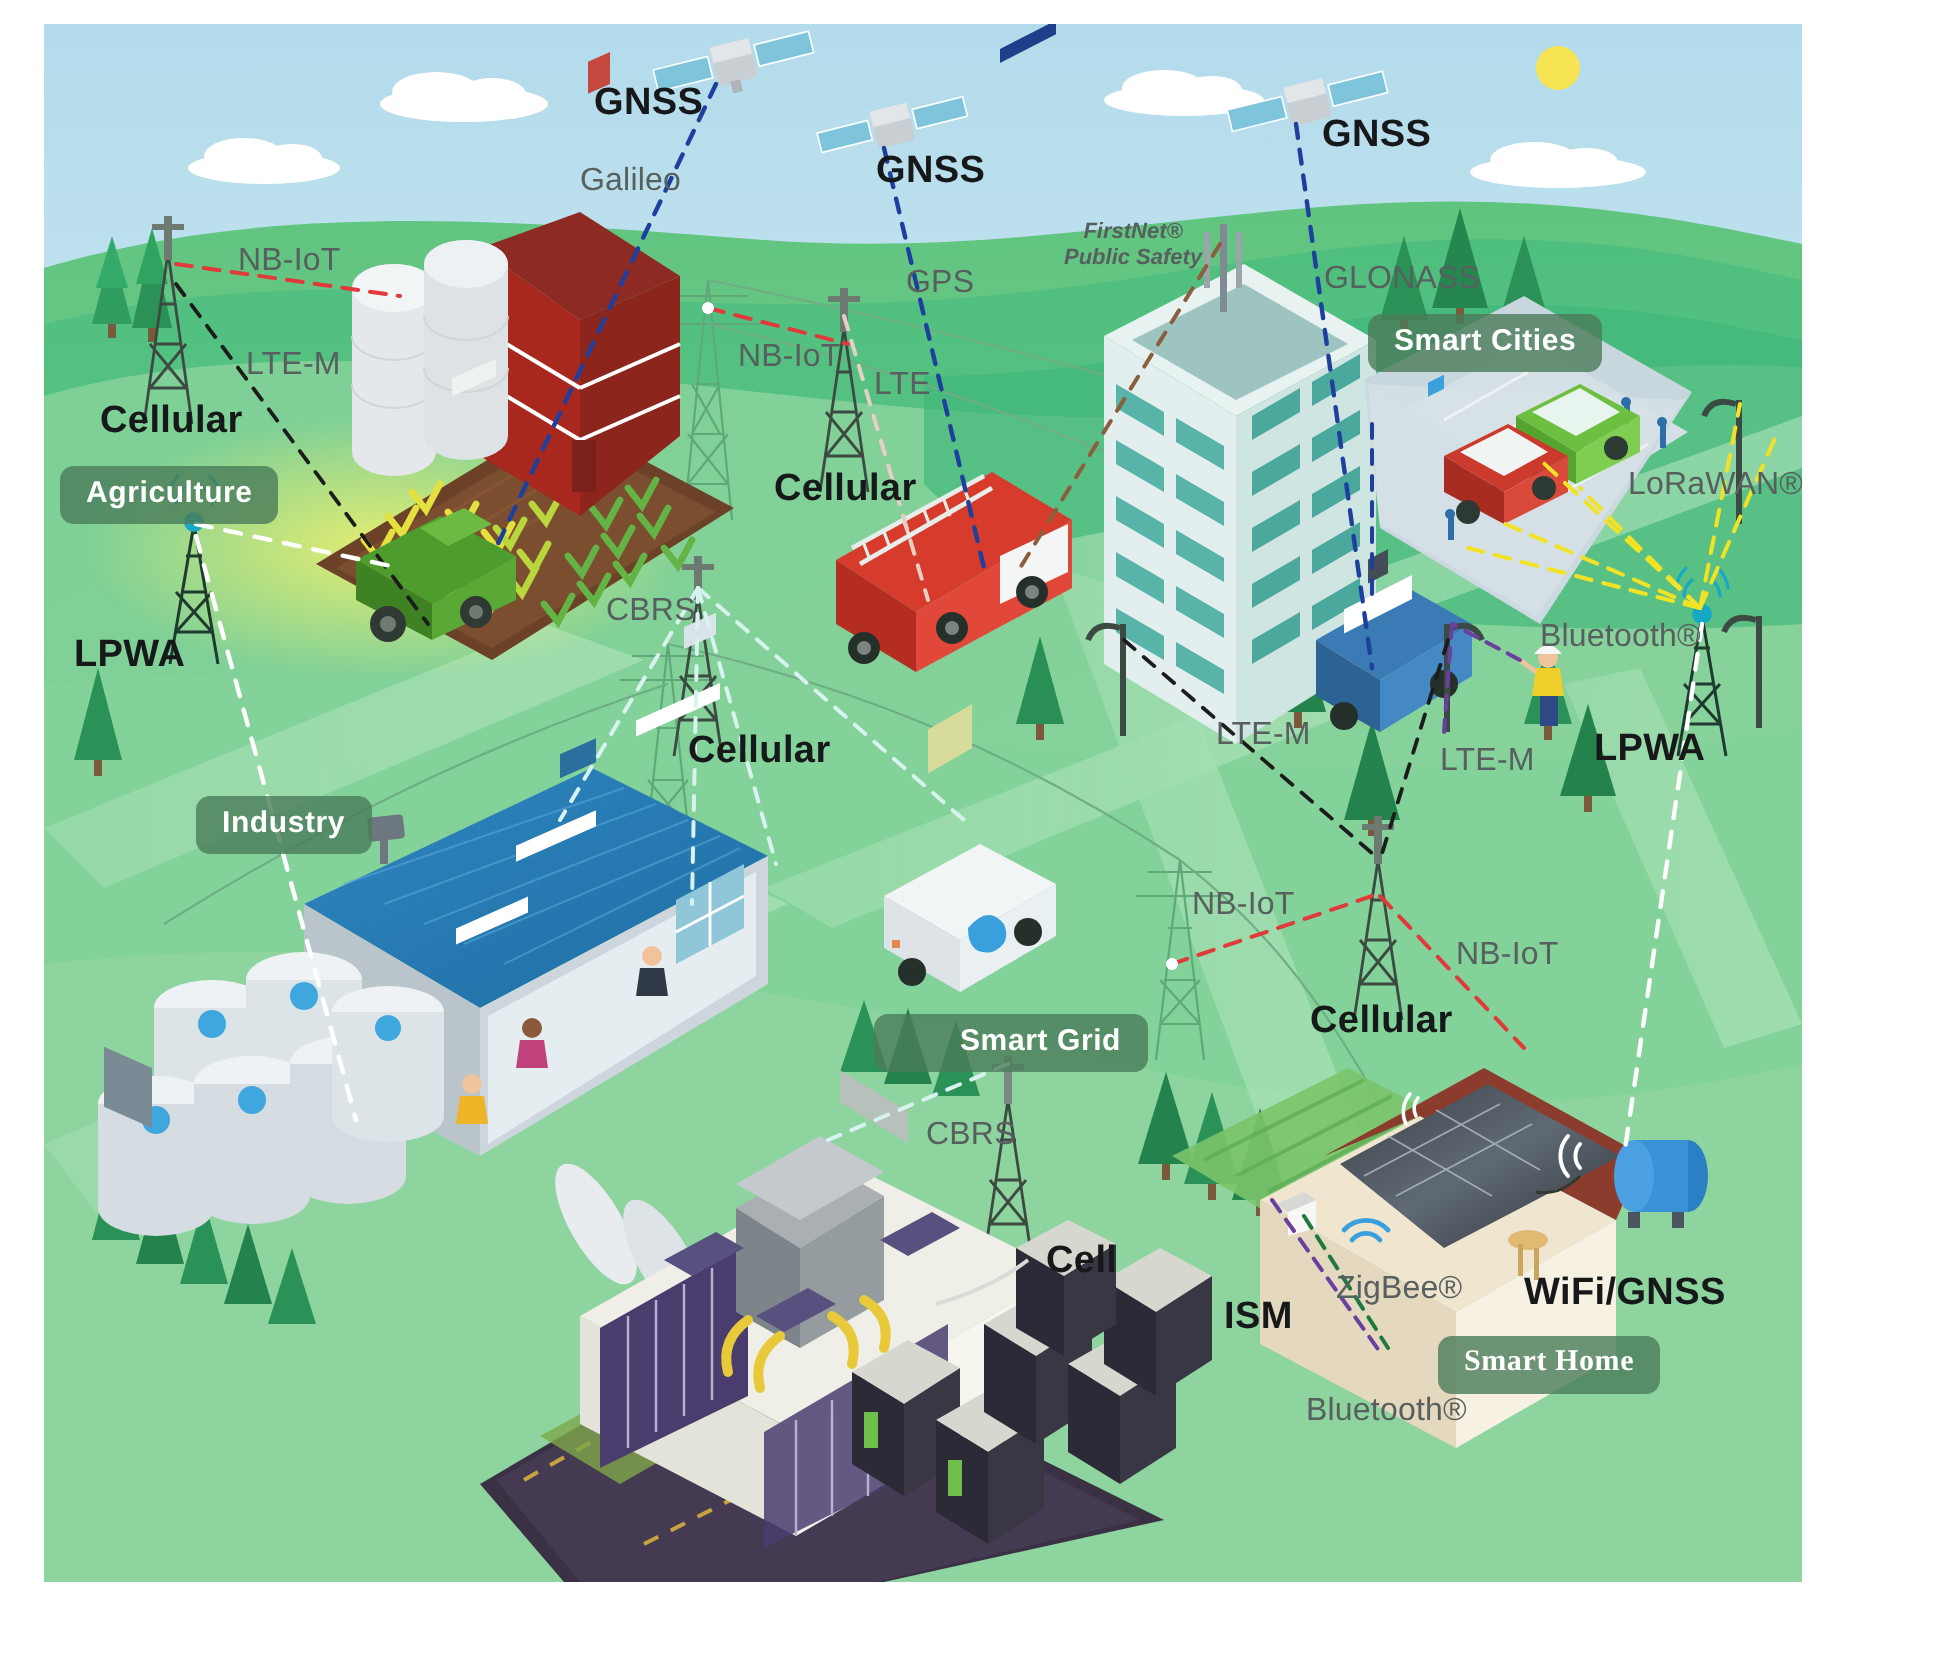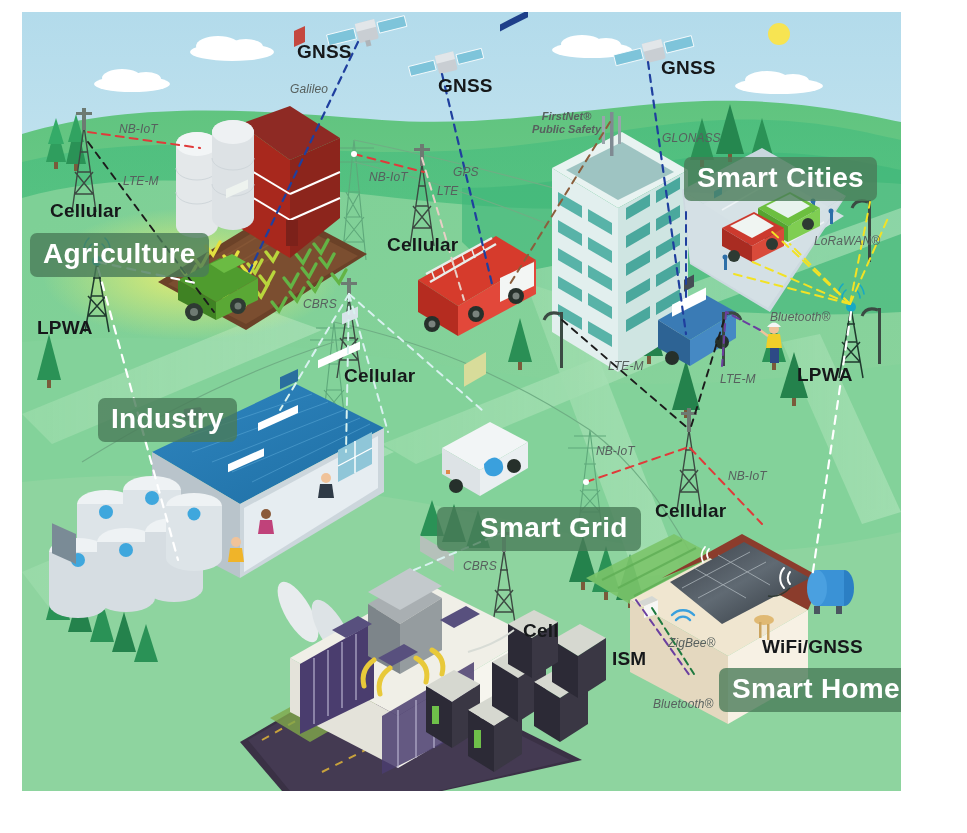--- a/index.html
+++ b/index.html
@@ -5,23 +5,23 @@
 <style>
   html,body{margin:0;padding:0;background:#ffffff;}
   body{width:967px;height:833px;overflow:hidden;
        font-family:"Liberation Sans","DejaVu Sans",sans-serif;}
   #scene{position:absolute;left:22px;top:12px;width:879px;height:779px;overflow:hidden;}
   #svgroot{position:absolute;left:0;top:0;}
 
   
   .lbl{position:absolute;white-space:nowrap;pointer-events:none;}
   .major{font-size:19px;font-weight:700;color:#16181a;letter-spacing:.2px;}
-  .minor{font-size:12px;font-style:italic;color:#57605e;letter-spacing:.1px;}
+  .minor{font-size:16px;color:#57605e;letter-spacing:.1px;}
   .minor2{font-size:11px;font-style:italic;color:#57605e;line-height:13px;text-align:center;font-weight:bold;}
-  .badge{position:absolute;display:inline-block;color:#ffffff;font-size:28px;font-weight:700;
+  .badge{position:absolute;display:inline-block;color:#ffffff;font-size:15px;font-weight:700;
          padding:5px 13px 7px 13px;border-radius:7px;background:rgba(74,124,89,.80);
          letter-spacing:.3px;white-space:nowrap;}
 </style>
 </head>
 <body>
 
 <div id="scene">
 
 <svg id="svgroot" width="879" height="779" viewBox="0 0 879 779">
   <defs>
@@ -827,39 +827,39 @@
 
     <path d="M664,200 L664,286" stroke="#1f3f9e" stroke-width="2" stroke-dasharray="7 6"></path>
   </g>
 </svg>
 
 <div id="layer-badges">
       <div class="badge" style="left: 8px; top: 221px;">Agriculture</div>
       <div class="badge" style="left: 662px; top: 145px;">Smart Cities</div>
       <div class="badge" style="left: 76px; top: 386px;">Industry</div>
       <div class="badge" style="left: 415px; top: 495px; padding-left: 43px;">Smart Grid</div>
-      <div class="badge" style="left: 697px; top: 656px;">Smart Home</div>
+      <div class="badge" style="left: 697px; top: 656px; font-family: Liberation Serif, serif;">Smart Home</div>
     </div>
 <div id="layer-major">
       <div class="lbl major" style="left: 275px; top: 29px;">GNSS</div>
       <div class="lbl major" style="left: 416px; top: 63px;">GNSS</div>
       <div class="lbl major" style="left: 639px; top: 45px;">GNSS</div>
       <div class="lbl major" style="left: 28px; top: 188px;">Cellular</div>
       <div class="lbl major" style="left: 365px; top: 222px;">Cellular</div>
       <div class="lbl major" style="left: 322px; top: 353px;">Cellular</div>
       <div class="lbl major" style="left: 633px; top: 488px;">Cellular</div>
       <div class="lbl major" style="left: 501px; top: 608px;">Cell</div>
       <div class="lbl major" style="left: 15px; top: 305px;">LPWA</div>
       <div class="lbl major" style="left: 775px; top: 352px;">LPWA</div>
       <div class="lbl major" style="left: 590px; top: 636px;">ISM</div>
       <div class="lbl major" style="left: 740px; top: 624px;">WiFi/GNSS</div>
     </div>
 <div id="layer-minor">
       <div class="lbl minor" style="left: 268px; top: 70px;">Galileo</div>
-      <div class="lbl minor" style="left: 431px; top: 121px; margin-top: 32px;">GPS</div>
+      <div class="lbl minor" style="left: 431px; top: 121px;">GPS</div>
       <div class="lbl minor" style="left: 640px; top: 119px;">GLONASS</div>
       <div class="lbl minor" style="left: 97px; top: 110px;">NB-IoT</div>
       <div class="lbl minor" style="left: 101px; top: 162px;">LTE-M</div>
       <div class="lbl minor" style="left: 347px; top: 158px;">NB-IoT</div>
       <div class="lbl minor" style="left: 415px; top: 172px;">LTE</div>
       <div class="lbl minor" style="left: 281px; top: 285px;">CBRS</div>
       <div class="lbl minor" style="left: 792px; top: 222px;">LoRaWAN®</div>
       <div class="lbl minor" style="left: 748px; top: 298px;">Bluetooth®</div>
       <div class="lbl minor" style="left: 586px; top: 347px;">LTE-M</div>
       <div class="lbl minor" style="left: 698px; top: 360px;">LTE-M</div>

